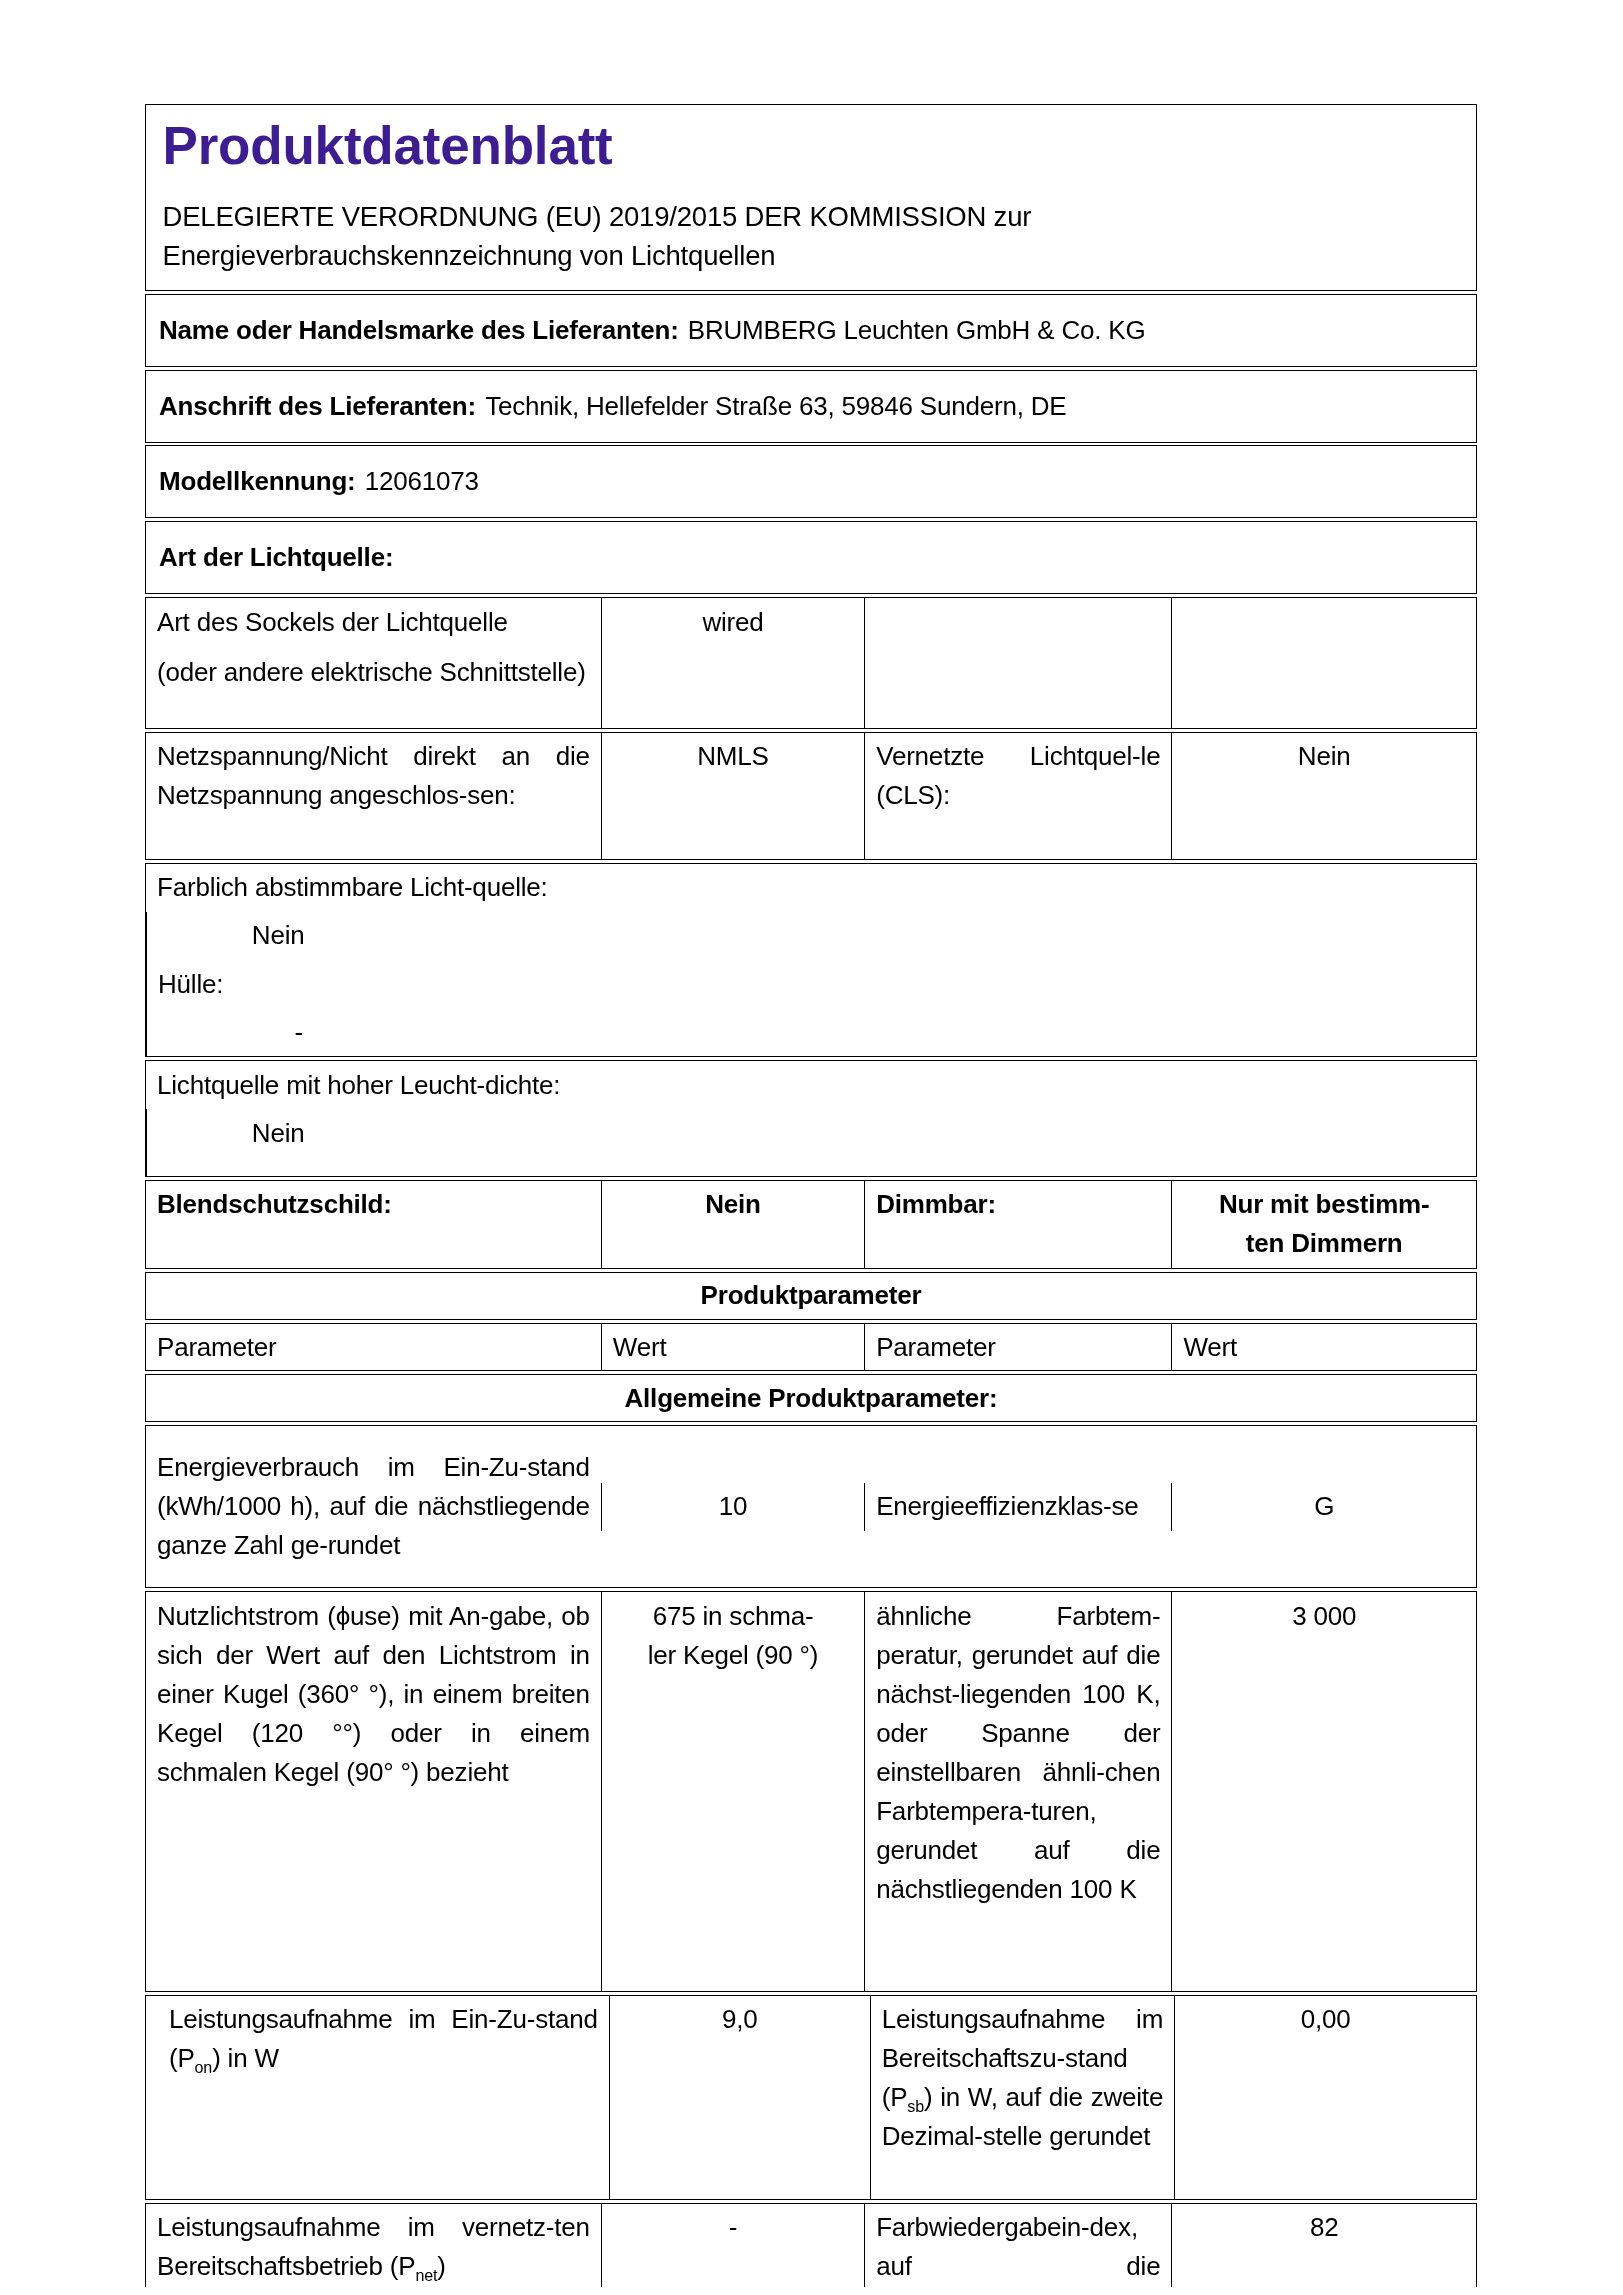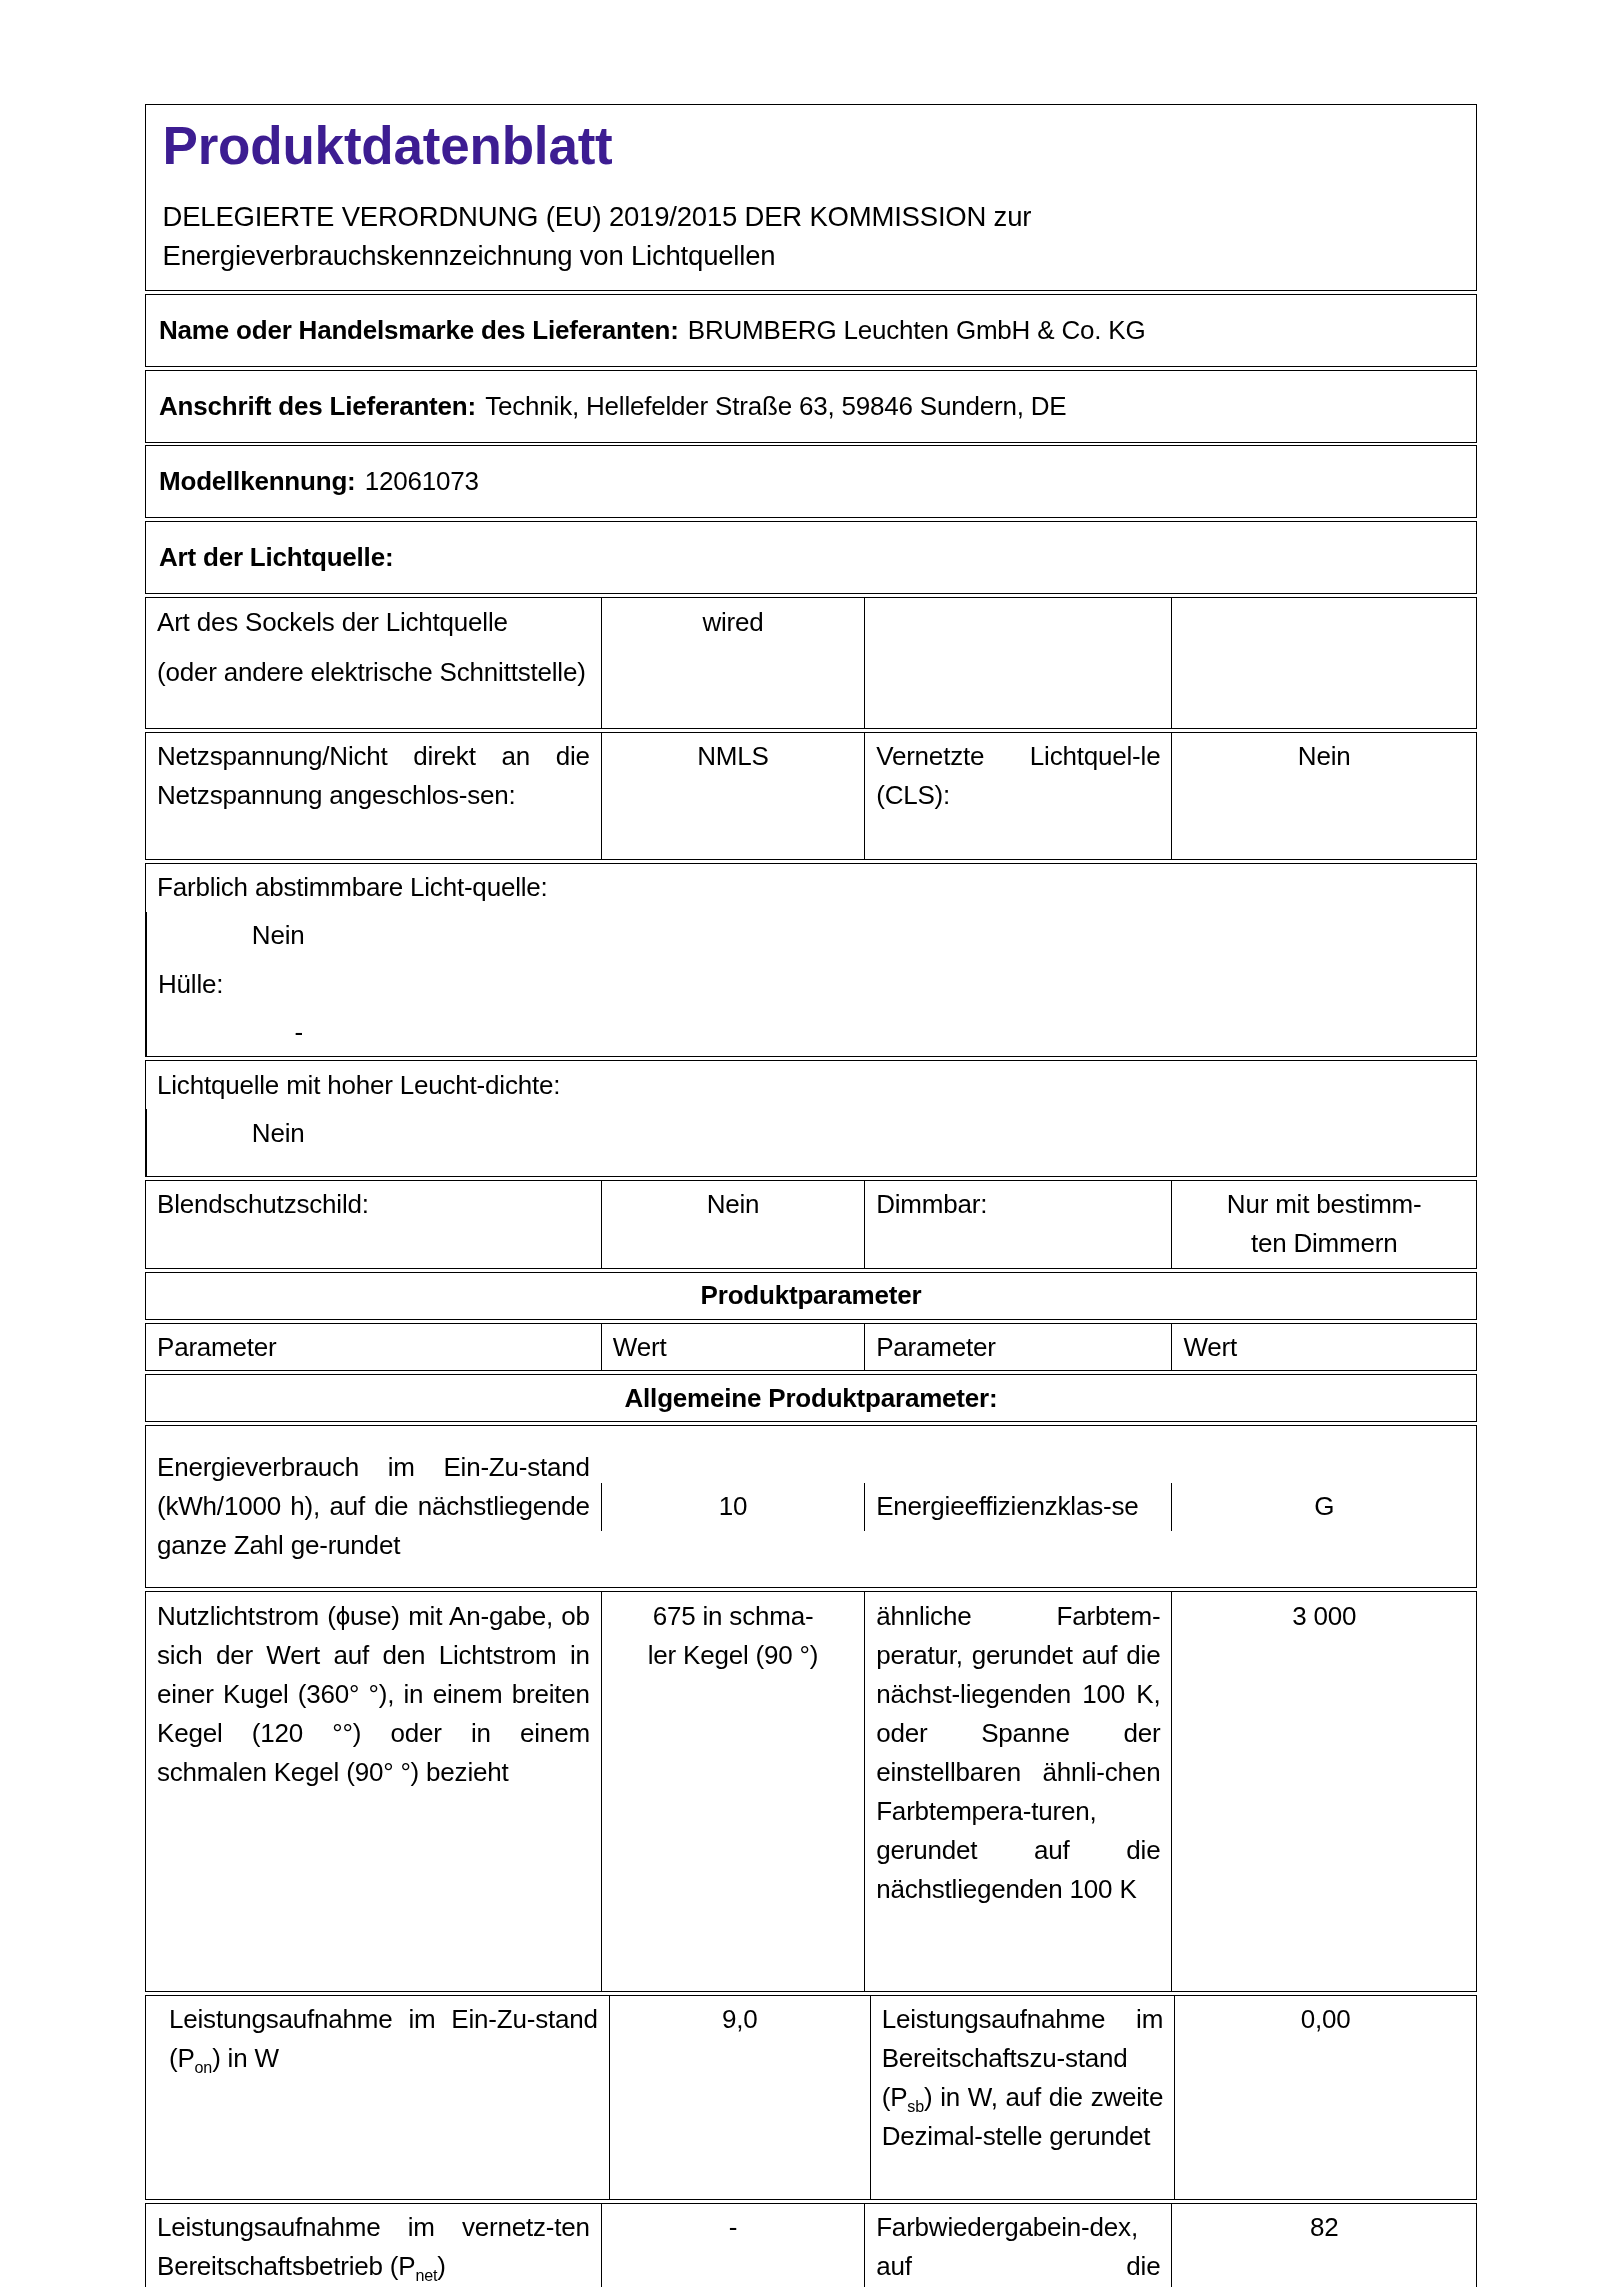--- a/index.html
+++ b/index.html
@@ -81,21 +81,21 @@
     font-weight: bold;
     text-align: center;
   }
   .cols-hdr .cell { padding: 3.7px 11px; text-align: left; }
 
   
   .mh96  { min-height: 88px; }
   .mh144 { min-height: 132px; }
   .mh139 { min-height: 128px; }
   .mh93  { min-height: 85px; flex-direction: column; }
-  .mh95  { min-height: 87px; }
+  .mh95  { min-height: 87px; font-weight: bold; }
   .mh178 { min-height: 163px; align-items: center; }
   .mh437 { min-height: 401px; }
   .mh223 { min-height: 205px; padding-left: 12px; }
   .cut {
     height: 84px;
     overflow: hidden;
     border-bottom: none;
   }
 
   .footer {

